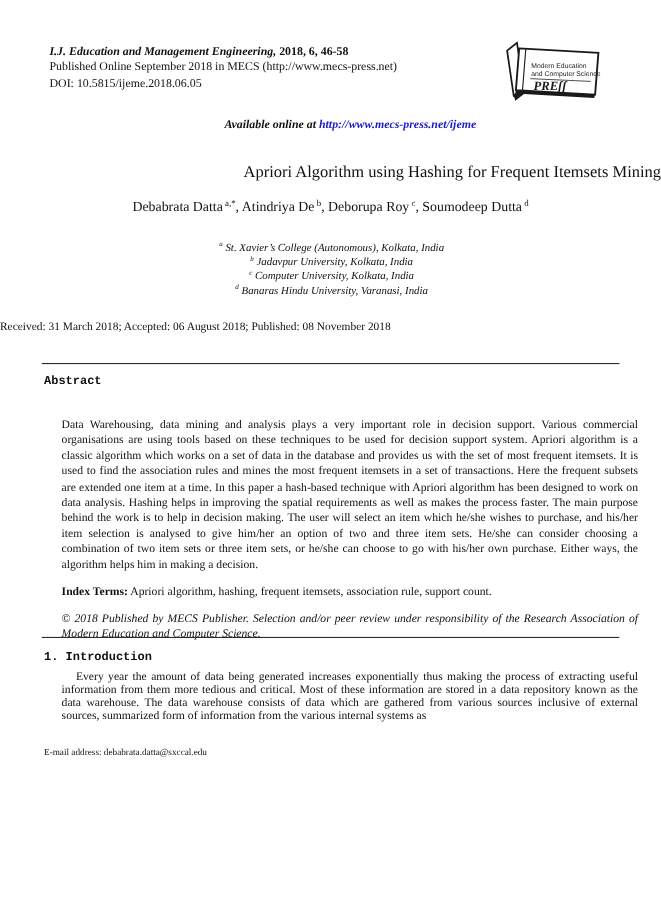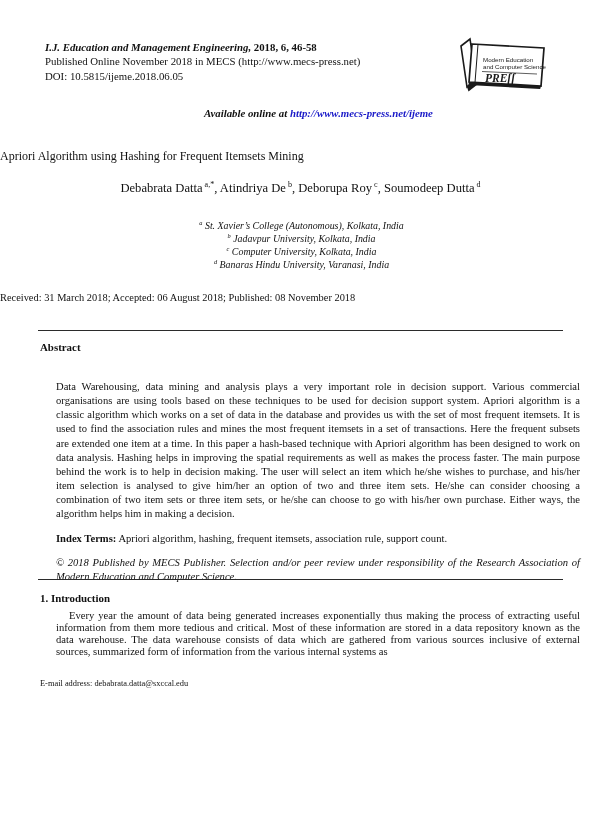--- a/index.html
+++ b/index.html
@@ -15,49 +15,49 @@
   
   .pub-info{left:45px;top:40px;font-size:10.8px;line-height:14.4px;width:420px;}
   .journal-italic{font-style:italic;font-weight:bold;}
   .journal-rest{font-weight:bold;margin-top:46px;}
   
   .logo{left:441px;top:33px;width:112px;height:68px;}
   
   .available{left:0;top:107px;width:100%;text-align:center;font-size:10.8px;font-weight:bold;font-style:italic;padding-left:18px;}
   .available a{color:#1a1ac8;text-decoration:none;}
   
-  .title{left:0;top:149px;width:100%;text-align:left;font-size:12px;font-weight:normal;margin:0;}
+  .title{left:0;top:149px;width:100%;text-align:right;font-size:15px;font-weight:normal;margin:0;}
   .authors{left:0;top:181px;width:100%;text-align:center;font-size:12.6px;}
   sup.s{vertical-align:super;font-size:64%;line-height:0;margin-left:2px;}
   .affils{left:0;top:219px;width:100%;text-align:center;font-style:italic;font-size:9.9px;line-height:13px;}
   .dates{left:0;top:292px;width:100%;text-align:left;font-size:10.4px;}
   
   .rule{left:38px;width:525px;height:0;border-top:1.2px solid #2b2b2b;}
   .rule1{top:330px;}
   .rule2{top:579px;}
   
-  .sec-h{left:40px;font-size:10.9px;font-weight:bold;margin:0;}
+  .sec-h{left:40px;font-size:10.9px;font-weight:bold;margin:0;font-family:Liberation Mono, monospace;}
   .abstract-h{top:341px;}
   .body-text{left:40px;width:524px;font-size:10.6px;line-height:14.15px;text-align:justify;margin:16px;}
   .abstract-body{top:364px;}
   .index-terms{top:516px;line-height:14.3px;}
   .it-label{font-weight:bold;}
   .copyright{top:540px;font-style:italic;line-height:14.3px;}
   .intro-h{top:592px;}
   .intro-body{top:594px;line-height:12px;text-indent:13px;}
   .footnote{left:40px;top:678px;font-size:8.4px;line-height:11.2px;width:350px;}
 </style>
 </head>
 <body>
 
 <div class="page">
 
   <div class="abs pub-info">
     <div><span class="journal-italic">I.J. Education and Management Engineering,</span><span class="journal-rest"> 2018, 6, 46-58</span></div>
-    <div>Published Online November 2018 in MECS (http://www.mecs-press.net)</div>
+    <div>Published Online September 2018 in MECS (http://www.mecs-press.net)</div>
     <div>DOI: 10.5815/ijeme.2018.06.05</div>
   </div>
 
   <div class="abs logo">
     <svg width="112" height="68" viewBox="0 0 112 68">
 
       <path d="M20 13 L29 6 L35 47 L26 54 Z" fill="#ffffff" stroke="#1a1a1a" stroke-width="1.6"></path>
       <path d="M26 54 L35 47 L36.5 51.5 L27.5 58.5 Z" fill="#1a1a1a"></path>
 
       <path d="M31 11 L103 15 L100 53 L28 49 Z" fill="#ffffff" stroke="#1a1a1a" stroke-width="1.7"></path>

